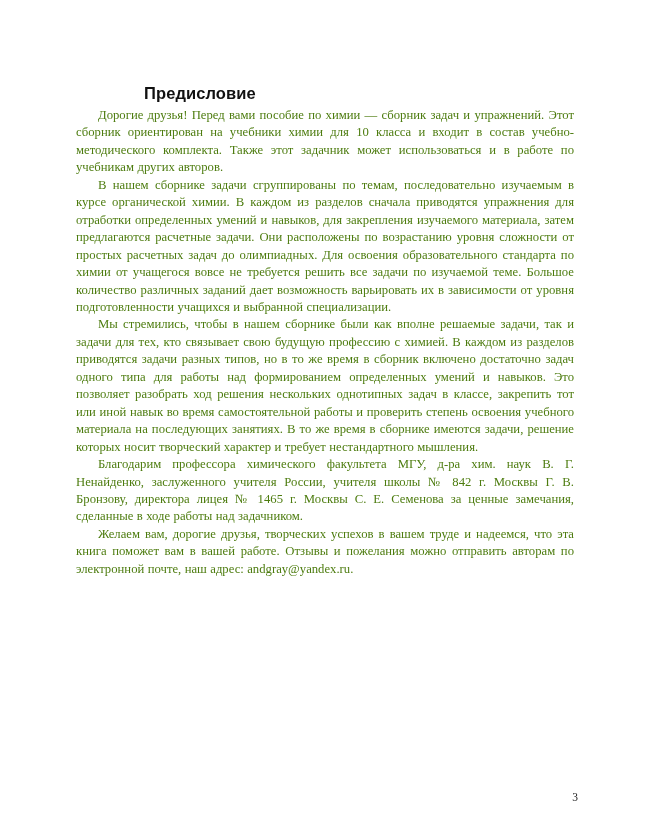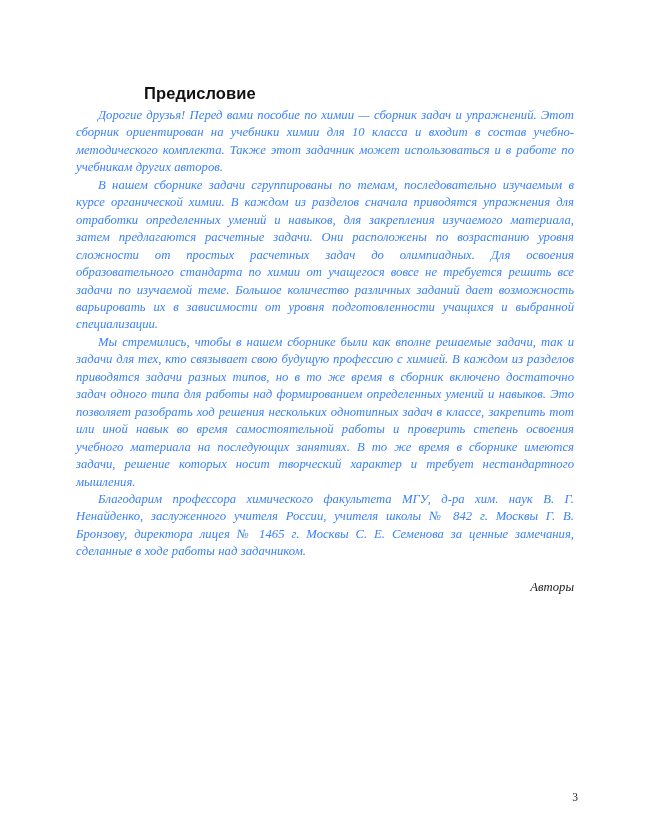--- a/index.html
+++ b/index.html
@@ -44,24 +44,23 @@
     width: 498px;
   }
 
   p.para {
     margin: 0;
     padding: 0;
     text-indent: 22px;
     text-align: justify;
     font-size: 12.7px;
     line-height: 17.45px;
-    color: #3b82f6;
+    color: #4d7c0f;
     hyphens: manual;
     word-spacing: 0.02em;
-    font-style: italic;
   }
 
   .signature {
     margin: 0;
     padding: 0;
     margin-top: 18px;
     text-align: right;
     font-style: italic;
     font-size: 12.7px;
     line-height: 17.45px;
@@ -83,18 +82,18 @@
 
 <div class="page">
 
   <h1 class="page-title">Предисловие</h1>
 
   <div class="body-block">
     <p class="para">Дорогие друзья! Перед вами пособие по химии — сборник задач и упражнений. Этот сборник ориентирован на учебники химии для 10 класса и входит в состав учебно-методического комплекта. Также этот задачник может использоваться и в работе по учебникам других авторов.</p>
     <p class="para">В нашем сборнике задачи сгруппированы по темам, последовательно изучаемым в курсе органической химии. В каждом из разделов сначала приводятся упражнения для отработки определенных умений и навыков, для закрепления изучаемого материала, затем предлагаются расчетные задачи. Они расположены по возрастанию уровня сложности от простых расчетных задач до олимпиадных. Для освоения образовательного стандарта по химии от учащегося вовсе не требуется решить все задачи по изучаемой теме. Большое количество различных заданий дает возможность варьировать их в зависимости от уровня подготовленности учащихся и выбранной специализации.</p>
     <p class="para">Мы стремились, чтобы в нашем сборнике были как вполне решаемые задачи, так и задачи для тех, кто связывает свою будущую профессию с химией. В каждом из разделов приводятся задачи разных типов, но в то же время в сборник включено достаточно задач одного типа для работы над формированием определенных умений и навыков. Это позволяет разобрать ход решения нескольких однотипных задач в классе, закрепить тот или иной навык во время самостоятельной работы и проверить степень освоения учебного материала на последующих занятиях. В то же время в сборнике имеются задачи, решение которых носит творческий характер и требует нестандартного мышления.</p>
     <p class="para">Благодарим профессора химического факультета МГУ, д-ра хим. наук В. Г. Ненайденко, заслуженного учителя России, учителя школы № 842 г. Москвы Г. В. Бронзову, директора лицея № 1465 г. Москвы С. Е. Семенова за ценные замечания, сделанные в ходе работы над задачником.</p>
-    <p class="signature">Авторы</p>
+    <p class="para">Желаем вам, дорогие друзья, творческих успехов в вашем труде и надеемся, что эта книга поможет вам в вашей работе. Отзывы и пожелания можно отправить авторам по электронной почте, наш адрес: andgray@yandex.ru.</p>
   </div>
 
   <div class="page-number">3</div>
 
 </div>
 
 </body></html>

